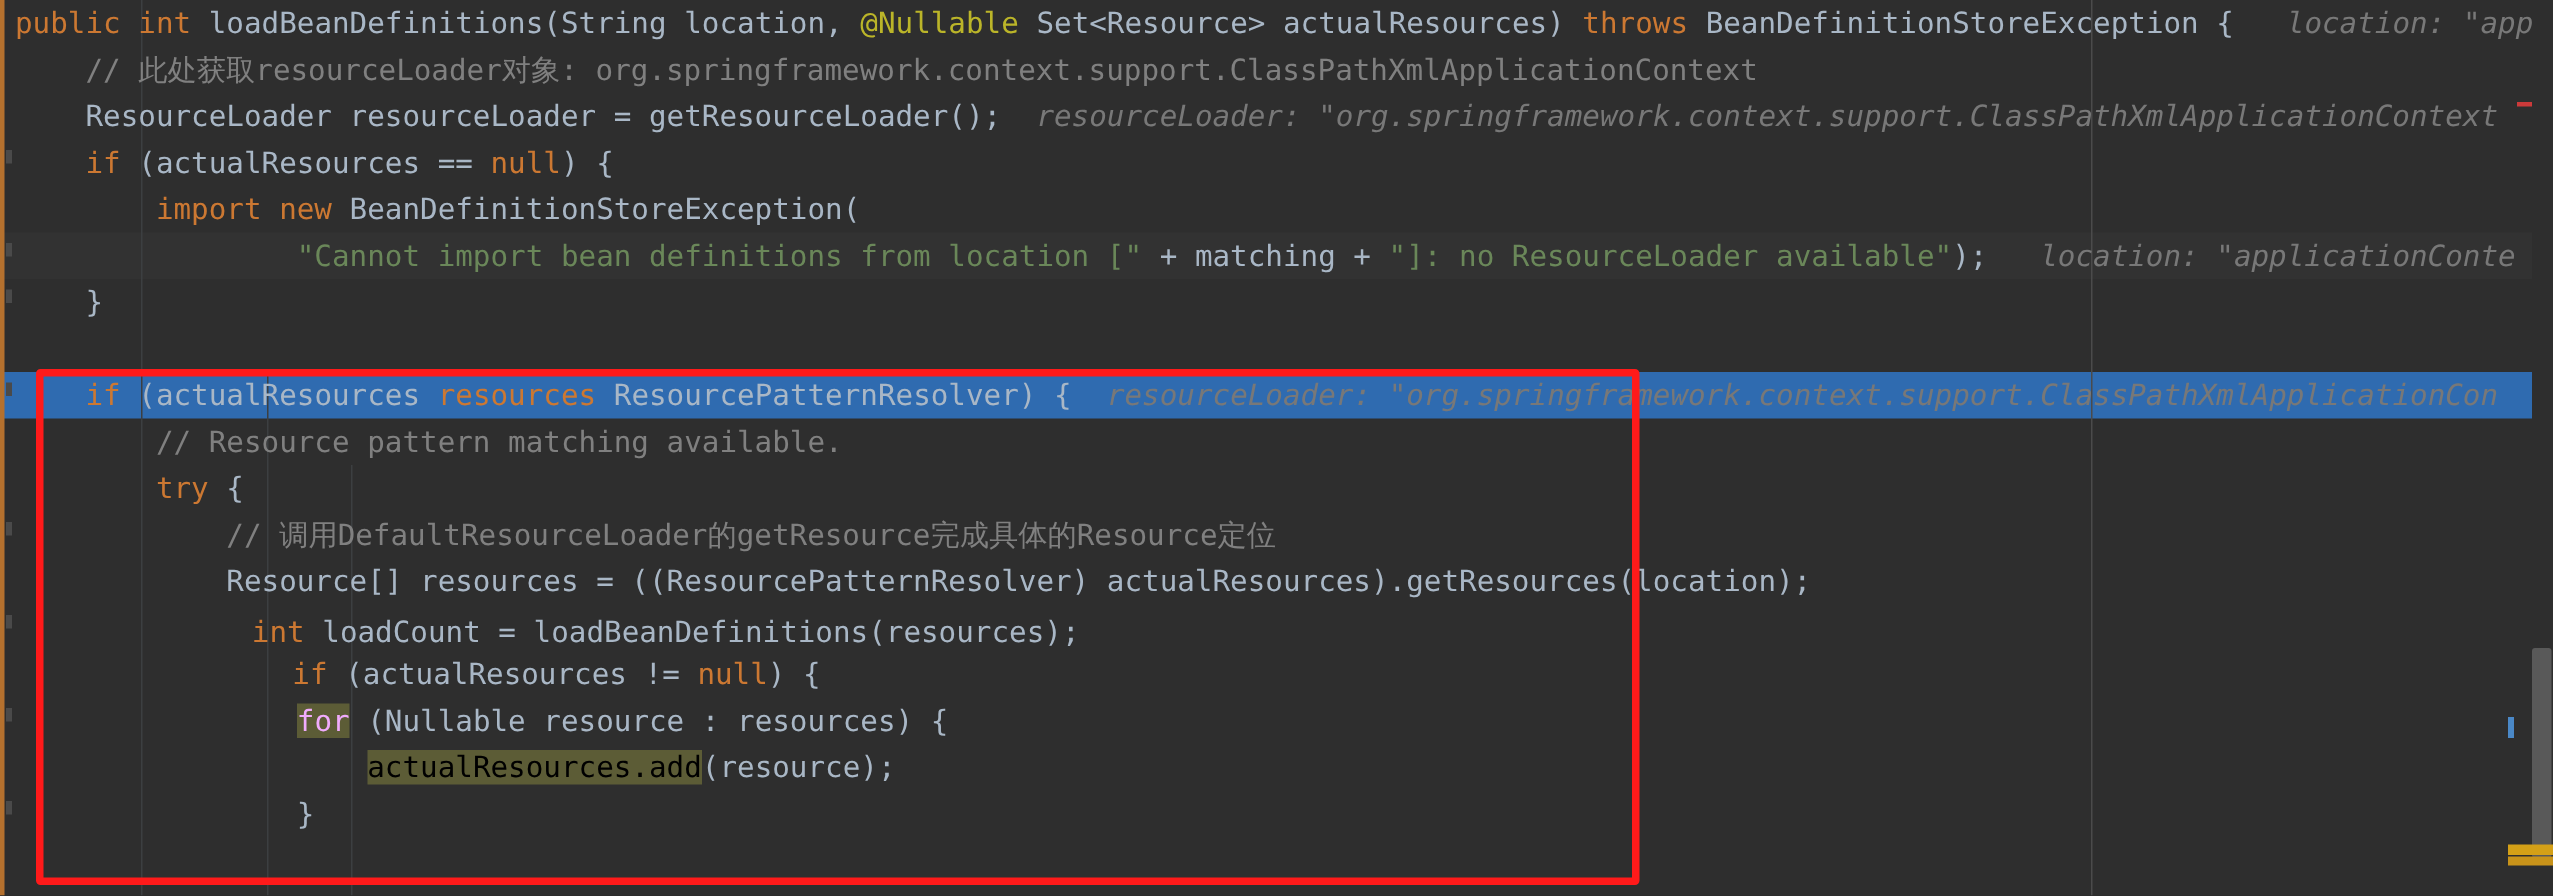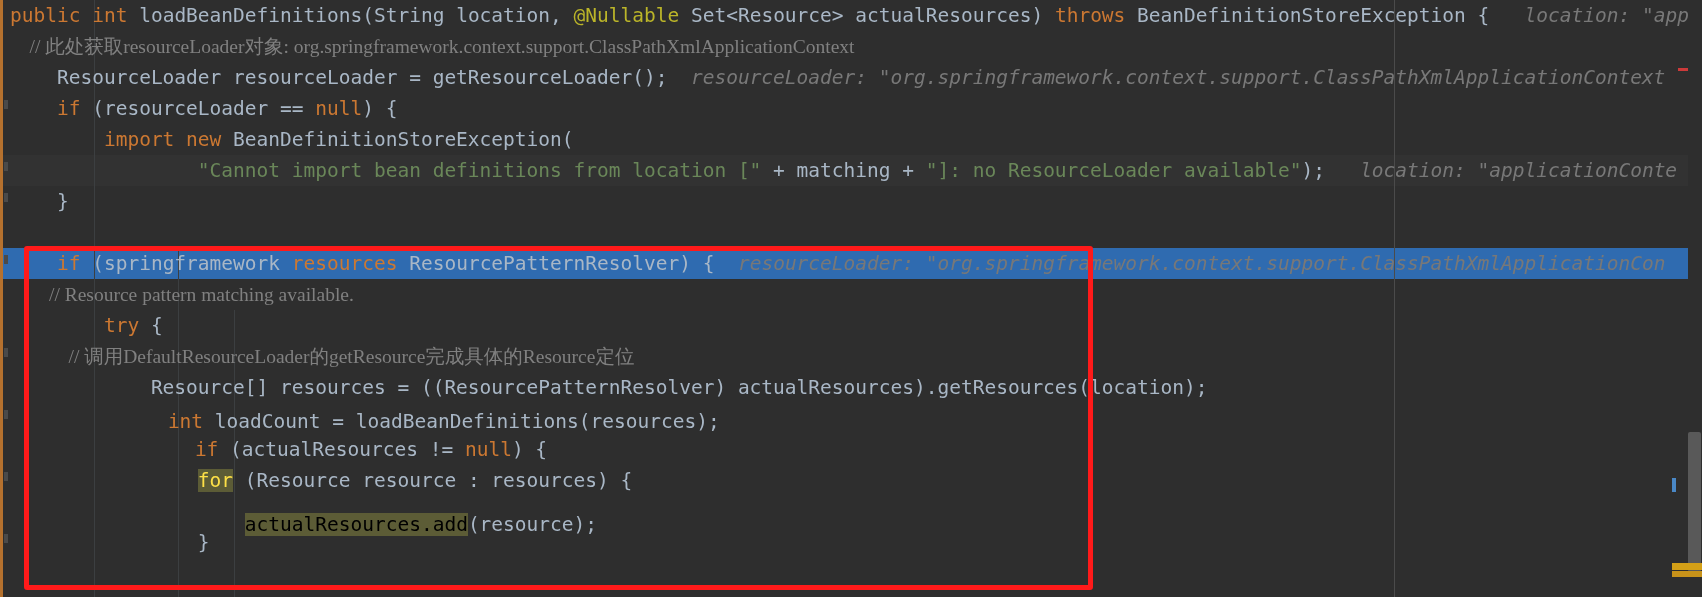--- a/index.html
+++ b/index.html
@@ -83,25 +83,25 @@
     position: absolute;
     left: 0; width: 1702px; height: 31px;
     background: #2f6bb0;
     z-index: 1;
   }
 
   
   .kw   { color: #cc7832; }
   .txt-default { color: #a9b7c6; }
   .str  { color: #6a8759; }
-  .cmt  { color: #808080; font-family: Liberation Serif, serif; }
+  .cmt  { color: #808080; }
   .ann  { color: #bbb529; }
   .hint { color: #787878; font-style: italic; }
   .ident-hl { background: #5c5c36; }
-  .kw-hl { color: #fde047; background: #5c5c36; }
+  .kw-hl { color: #f0abfc; background: #5c5c36; }
 
   
   #red-box {
     position: absolute;
     left: 24px;
     top: 246px;
     width: 1069px;
     height: 344px;
     border: 5px solid #ff1a1a;
     border-radius: 3px;
@@ -180,36 +180,36 @@
   <div class="gutter-tick" style="top:255px;"></div>
   <div class="gutter-tick" style="top:348px;"></div>
   <div class="gutter-tick" style="top:410px;"></div>
   <div class="gutter-tick" style="top:472px;"></div>
   <div class="gutter-tick" style="top:534px;"></div>
 
   <div id="code-surface">
       <div class="line" style="top: 0px;"><span class="txt"><span class="kw">public </span><span class="kw">int </span><span class="txt-default">loadBeanDefinitions(String location, </span><span class="ann">@Nullable </span><span class="txt-default">Set&lt;Resource&gt; actualResources) </span><span class="kw">throws </span><span class="txt-default">BeanDefinitionStoreException {</span><span class="hint">   location: "app</span></span></div>
       <div class="line" style="top: 31px;"><span class="txt"><span class="cmt">    // 此处获取resourceLoader对象: org.springframework.context.support.ClassPathXmlApplicationContext</span></span></div>
       <div class="line" style="top: 62px;"><span class="txt"><span class="txt-default">    ResourceLoader resourceLoader = getResourceLoader();</span><span class="hint">  resourceLoader: "org.springframework.context.support.ClassPathXmlApplicationContext</span></span></div>
-      <div class="line" style="top: 93px;"><span class="txt"><span class="kw">    if </span><span class="txt-default">(resourceLoader == </span><span class="kw">null</span><span class="txt-default">) {</span></span></div>
+      <div class="line" style="top: 93px;"><span class="txt"><span class="kw">    if </span><span class="txt-default">(actualResources == </span><span class="kw">null</span><span class="txt-default">) {</span></span></div>
       <div class="line" style="top: 124px;"><span class="txt"><span class="kw">        import new </span><span class="txt-default">BeanDefinitionStoreException(</span></span></div>
       <div class="row-hl" style="top: 155px;"></div>
       <div class="line" style="top: 155px;"><span class="txt"><span class="str">                "Cannot import bean definitions from location [" </span><span class="txt-default">+ matching + </span><span class="str">"]: no ResourceLoader available"</span><span class="txt-default">);</span><span class="hint">   location: "applicationConte</span></span></div>
       <div class="line" style="top: 186px;"><span class="txt"><span class="txt-default">    }</span></span></div>
       <div class="line" style="top: 217px;"><span class="txt"></span></div>
       <div class="row-sel" style="top: 248px;"></div>
-      <div class="line" style="top: 248px;"><span class="txt"><span class="kw">    if </span><span class="txt-default">(springframework </span><span class="kw">resources </span><span class="txt-default">ResourcePatternResolver) {</span><span class="hint">  resourceLoader: "org.springframework.context.support.ClassPathXmlApplicationCon</span></span></div>
+      <div class="line" style="top: 248px;"><span class="txt"><span class="kw">    if </span><span class="txt-default">(actualResources </span><span class="kw">resources </span><span class="txt-default">ResourcePatternResolver) {</span><span class="hint">  resourceLoader: "org.springframework.context.support.ClassPathXmlApplicationCon</span></span></div>
       <div class="line" style="top: 279px;"><span class="txt"><span class="cmt">        // Resource pattern matching available.</span></span></div>
       <div class="line" style="top: 310px;"><span class="txt"><span class="kw">        try </span><span class="txt-default">{</span></span></div>
       <div class="line" style="top: 341px;"><span class="txt"><span class="cmt">            // 调用DefaultResourceLoader的getResource完成具体的Resource定位</span></span></div>
       <div class="line" style="top: 372px;"><span class="txt"><span class="txt-default">            Resource[] resources = ((ResourcePatternResolver) actualResources).getResources(location);</span></span></div>
       <div class="line" style="top: 406px; margin-left: 17px;"><span class="txt"><span class="kw">            int </span><span class="txt-default">loadCount = loadBeanDefinitions(resources);</span></span></div>
       <div class="line" style="top: 434px; margin-left: 44px;"><span class="txt"><span class="kw">            if </span><span class="txt-default">(actualResources != </span><span class="kw">null</span><span class="txt-default">) {</span></span></div>
-      <div class="line" style="top: 465px;"><span class="txt"><span class="txt-default">                </span><span class="kw-hl">for</span><span class="txt-default"> (Resource resource : resources) {</span></span></div>
-      <div class="line" style="top: 496px; margin-top: 13px;"><span class="txt"><span class="txt-default">                    </span><span class="ident-hl">actualResources.add</span><span class="txt-default">(resource);</span></span></div>
+      <div class="line" style="top: 465px;"><span class="txt"><span class="txt-default">                </span><span class="kw-hl">for</span><span class="txt-default"> (Nullable resource : resources) {</span></span></div>
+      <div class="line" style="top: 496px;"><span class="txt"><span class="txt-default">                    </span><span class="ident-hl">actualResources.add</span><span class="txt-default">(resource);</span></span></div>
       <div class="line" style="top: 527px;"><span class="txt"><span class="txt-default">                }</span></span></div>
     </div>
 
   <div class="err-stripe" style="left:1678px; top:68px;"></div>
 
   <div id="red-box"></div>
 
   <div id="scrollbar-track"></div>
   <div id="scrollbar-thumb"></div>
   <div class="marker-blue"></div>

